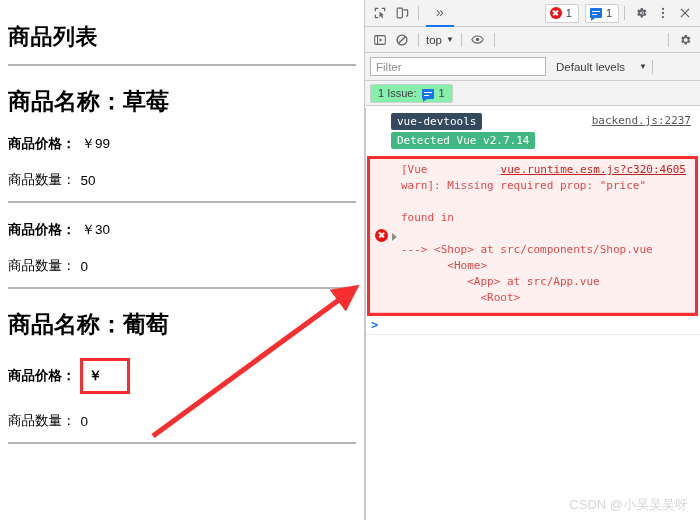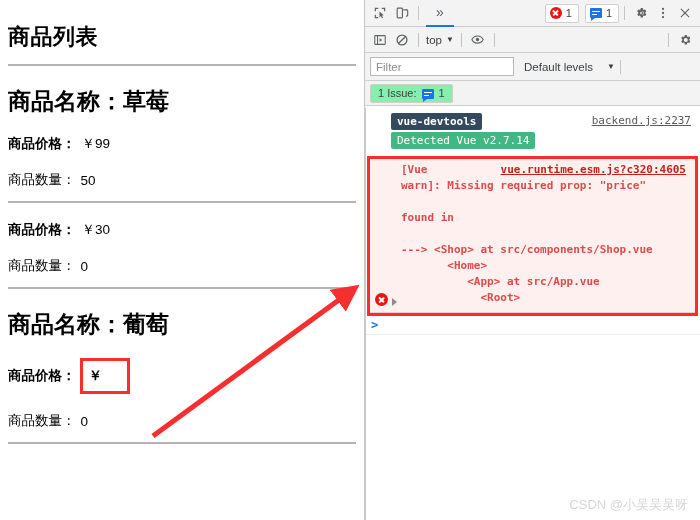--- a/index.html
+++ b/index.html
@@ -139,21 +139,21 @@
   .caret { font-size: 8px; line-height: 1; }
 
   
   .dt-filterbar {
     display: flex; align-items: center;
     height: 28px; background: #f3f3f3;
     border-bottom: 1px solid #cdcdcd;
     padding: 0 5px;
   }
   .filter-input {
-    width: 144px; height: 19px;
+    width: 176px; height: 19px;
     border: 1px solid #b8b8b8; background: #fff;
     font-family: "Liberation Sans", sans-serif; font-size: 11.5px;
     color: #3c4043; padding: 0 5px; outline: none;
   }
   .filter-input::placeholder { color: #8c8c8c; }
   .levels {
     display: flex; align-items: center; gap: 14px;
     margin-left: 10px; font-size: 11.5px; color: #3c4043; cursor: pointer;
     flex: none;
   }
@@ -187,21 +187,21 @@
 
   
   .vue-info { padding: 5px 0 2px 0; position: relative; }
   .vue-row {
     display: flex; align-items: center; padding-left: 26px;
     position: relative; min-height: 16px;
   }
   .badge-dark {
     background: #35495e; color: #fff;
     font-family: "DejaVu Sans Mono", monospace; font-size: 11px;
-    font-weight: bold; padding: 2px 6px; border-radius: 2px;
+    font-weight: normal; padding: 2px 6px; border-radius: 2px;
     letter-spacing: 0px; white-space: nowrap;
   }
   .badge-green {
     background: #41b883; color: #fff;
     font-family: "DejaVu Sans Mono", monospace; font-size: 11px;
     padding: 2px 6px; border-radius: 2px; white-space: nowrap;
     margin-top: 2px;
   }
   .src-link {
     position: absolute; right: 9px; top: 1px;
@@ -218,21 +218,21 @@
     background: #fff0f0;
     position: relative;
     padding: 0;
   }
   .err-msg {
     background: #fff0f0;
     position: relative;
     padding: 3px 0 6px 0;
     border-bottom: 1px solid #f5c9c9;
   }
-  .err-head { position: relative; display: flex; align-items: flex-end; font-weight: bold; }
+  .err-head { position: relative; display: flex; align-items: center; }
   .err-ico {
     width: 13px; height: 13px; border-radius: 50%; background: #ee1111;
     position: relative; margin: 2px 3px 0 5px; flex: none;
   }
   .err-ico:before, .err-ico:after {
     content: ""; position: absolute; left: 2.8px; top: 5.8px;
     width: 7.4px; height: 1.7px; background: #fff;
   }
   .err-ico:before { transform: rotate(45deg); }
   .err-ico:after  { transform: rotate(-45deg); }

